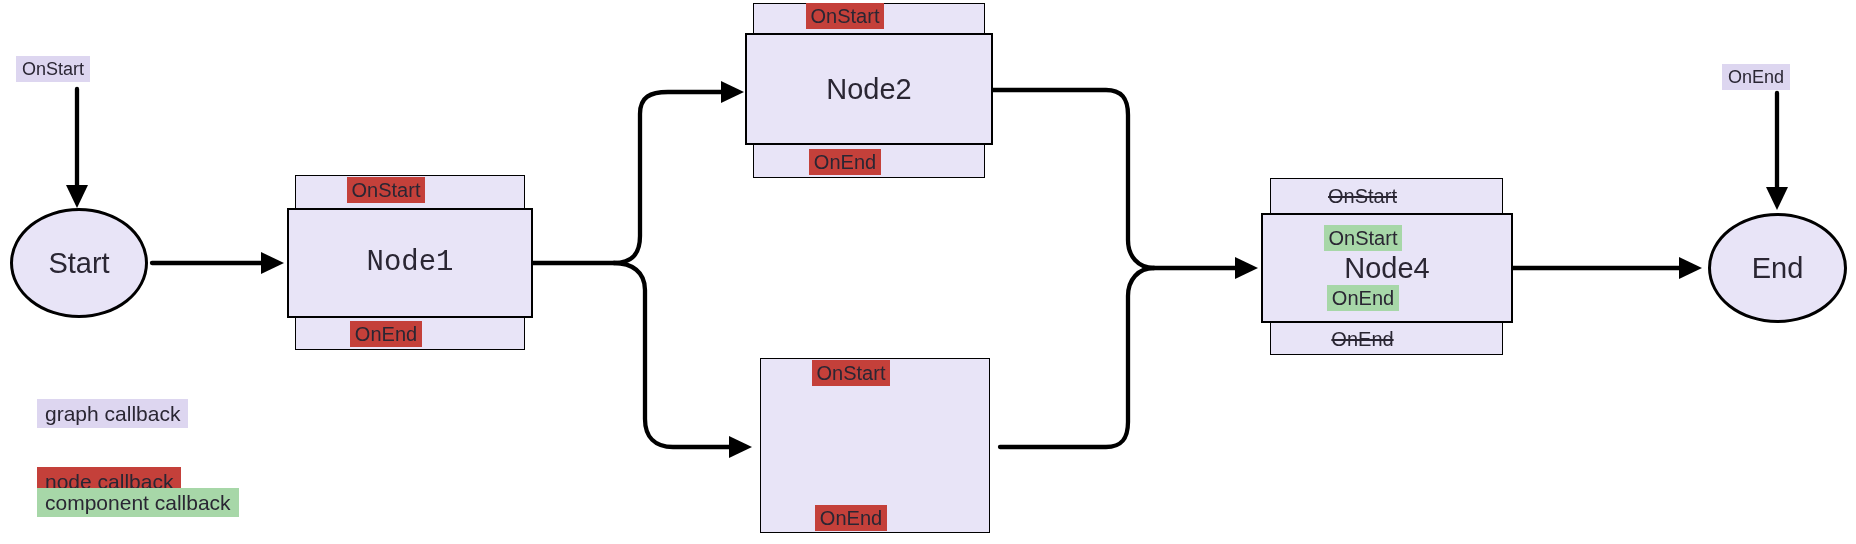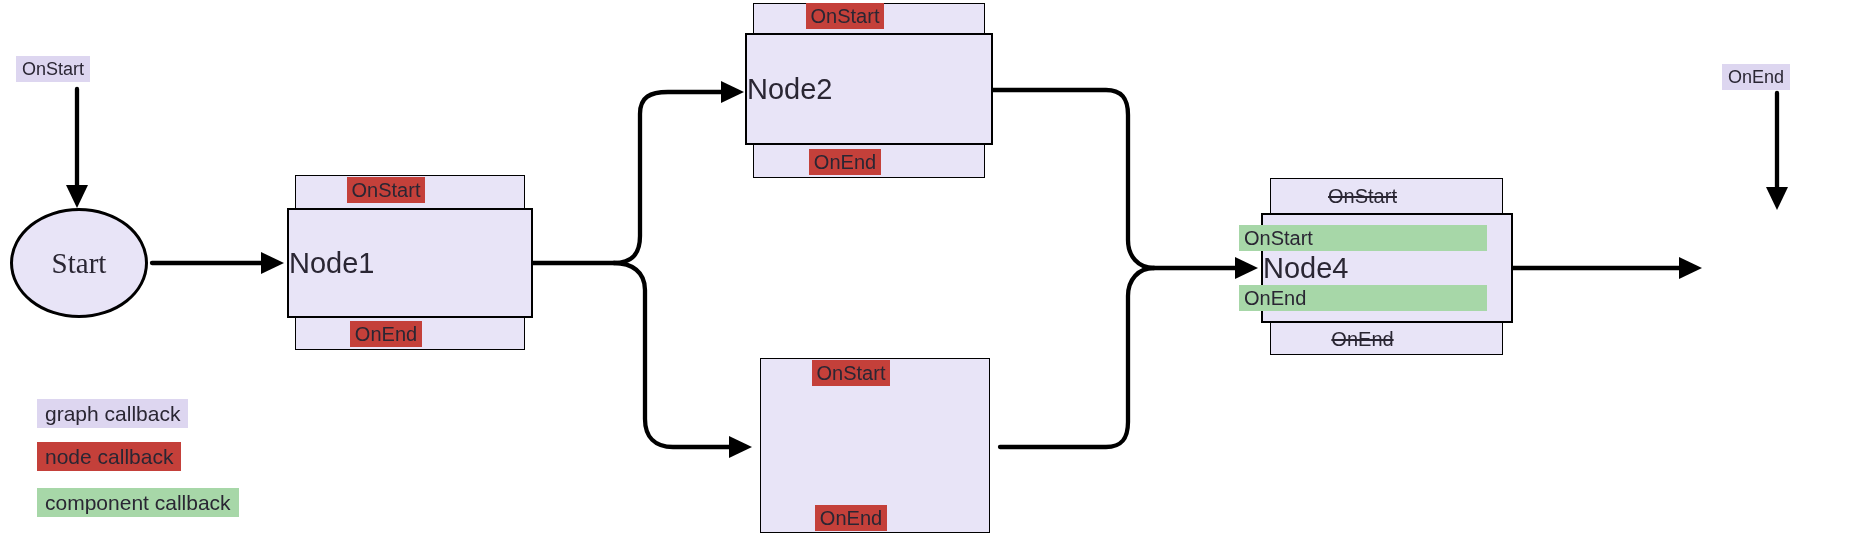--- a/index.html
+++ b/index.html
@@ -26,41 +26,40 @@
   .head { fill: var(--stroke); stroke: none; }
 
   .node-group { position: absolute; }
   .node-back {
     position: absolute; left: 0; top: 0; width: 100%; height: 100%;
     background: var(--node-fill); border: 1.7px solid var(--stroke);
   }
   .node-main {
     position: absolute;
     background: var(--node-fill); border: 2.5px solid var(--stroke);
-    display: flex; flex-direction: column; justify-content: center;
+    display: flex; flex-direction: column; align-items: center; justify-content: center;
   }
   .band { position: absolute; left: 0; width: 100%; text-align: center; }
   .cb {
     display: inline-block;
     font-size: 20px; line-height: 26px; padding: 0 5px;
     transform: translateX(-24px);
     white-space: nowrap;
   }
   .cb.red { background: var(--node-cb); }
   .cb.green { background: var(--component-cb); }
   .cb.struck { text-decoration: line-through; }
   .node-title { font-size: 29px; line-height: 34px; }
 
   .terminal {
     position: absolute;
     background: var(--node-fill); border: 3.5px solid var(--stroke);
     border-radius: 50%;
     display: flex; align-items: center; justify-content: center;
     font-size: 29px;
-    font-family: Liberation Serif, serif;
   }
 
   .ext-label {
     position: absolute;
     background: var(--graph-cb);
     font-size: 18px; line-height: 24px; padding: 1px 6px;
     white-space: nowrap;
   }
 
   .legend-item {
@@ -115,21 +114,21 @@
   </div>
 
   <div class="node-group" style="left:295px; top:175px; width:230px; height:175px;">
     <div class="node-back"></div>
     <div class="band" style="top:2px;">
       <span class="cb red">OnStart</span>
     </div>
     <div class="band" style="bottom:3px;">
       <span class="cb red">OnEnd</span>
     </div>
-    <div class="node-main" style="left:-8px; top:33px; width:246px; height:110px;">
+    <div class="node-main" style="left:-8px; top:33px; width:246px; height:110px;font-family:Liberation Mono, monospace;">
       <span class="node-title">Node1</span>
     </div>
   </div>
 
   <div class="node-group" style="left:753px; top:3px; width:232px; height:175px;">
     <div class="node-back"></div>
     <div class="band" style="top:0px;">
       <span class="cb red">OnStart</span>
     </div>
     <div class="band" style="bottom:3px;">
@@ -158,20 +157,23 @@
     <div class="band" style="bottom:3px;">
       <span class="cb struck">OnEnd</span>
     </div>
     <div class="node-main" style="left:-9px; top:35px; width:252px; height:110px;">
       <span class="cb green">OnStart</span>
       <span class="node-title">Node4</span>
       <span class="cb green">OnEnd</span>
     </div>
   </div>
 
+  <div class="terminal" style="left:1708px; top:213px; width:139px; height:110px;">
+    <span>End</span>
+  </div>
 
   <div>
     <span class="legend-item lavender" style="left:37px; top:399px;">graph callback</span>
-    <span class="legend-item red" style="left:37px; top:442px;">node callback</span>
+    <span class="legend-item red" style="left:37px; top:467px;">node callback</span>
     <span class="legend-item green" style="left:37px; top:488px;">component callback</span>
   </div>
 
 </div>
 
 </body></html>

